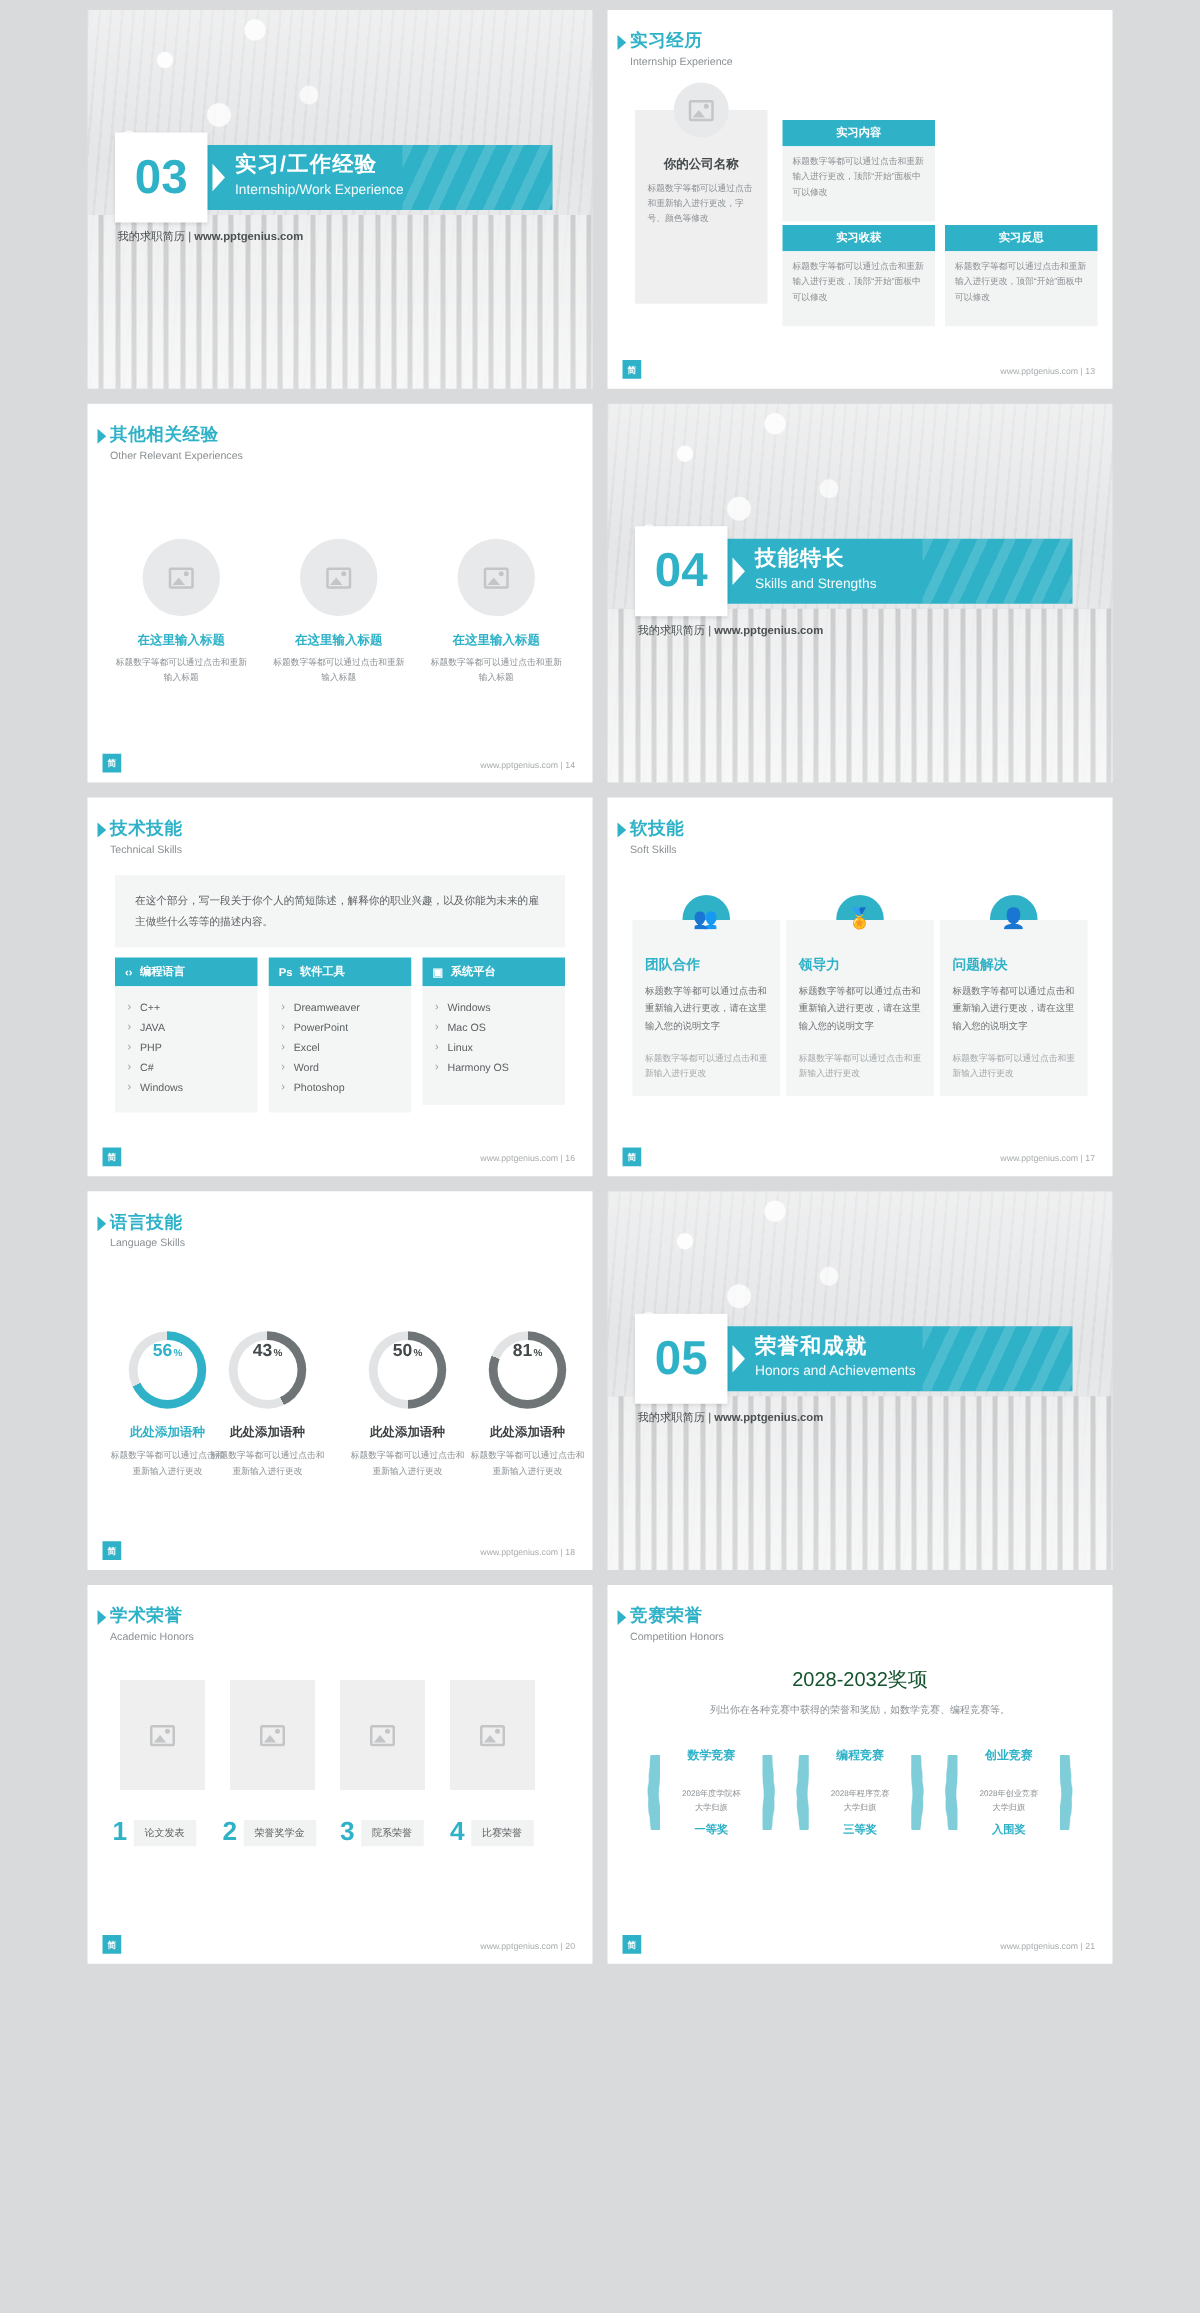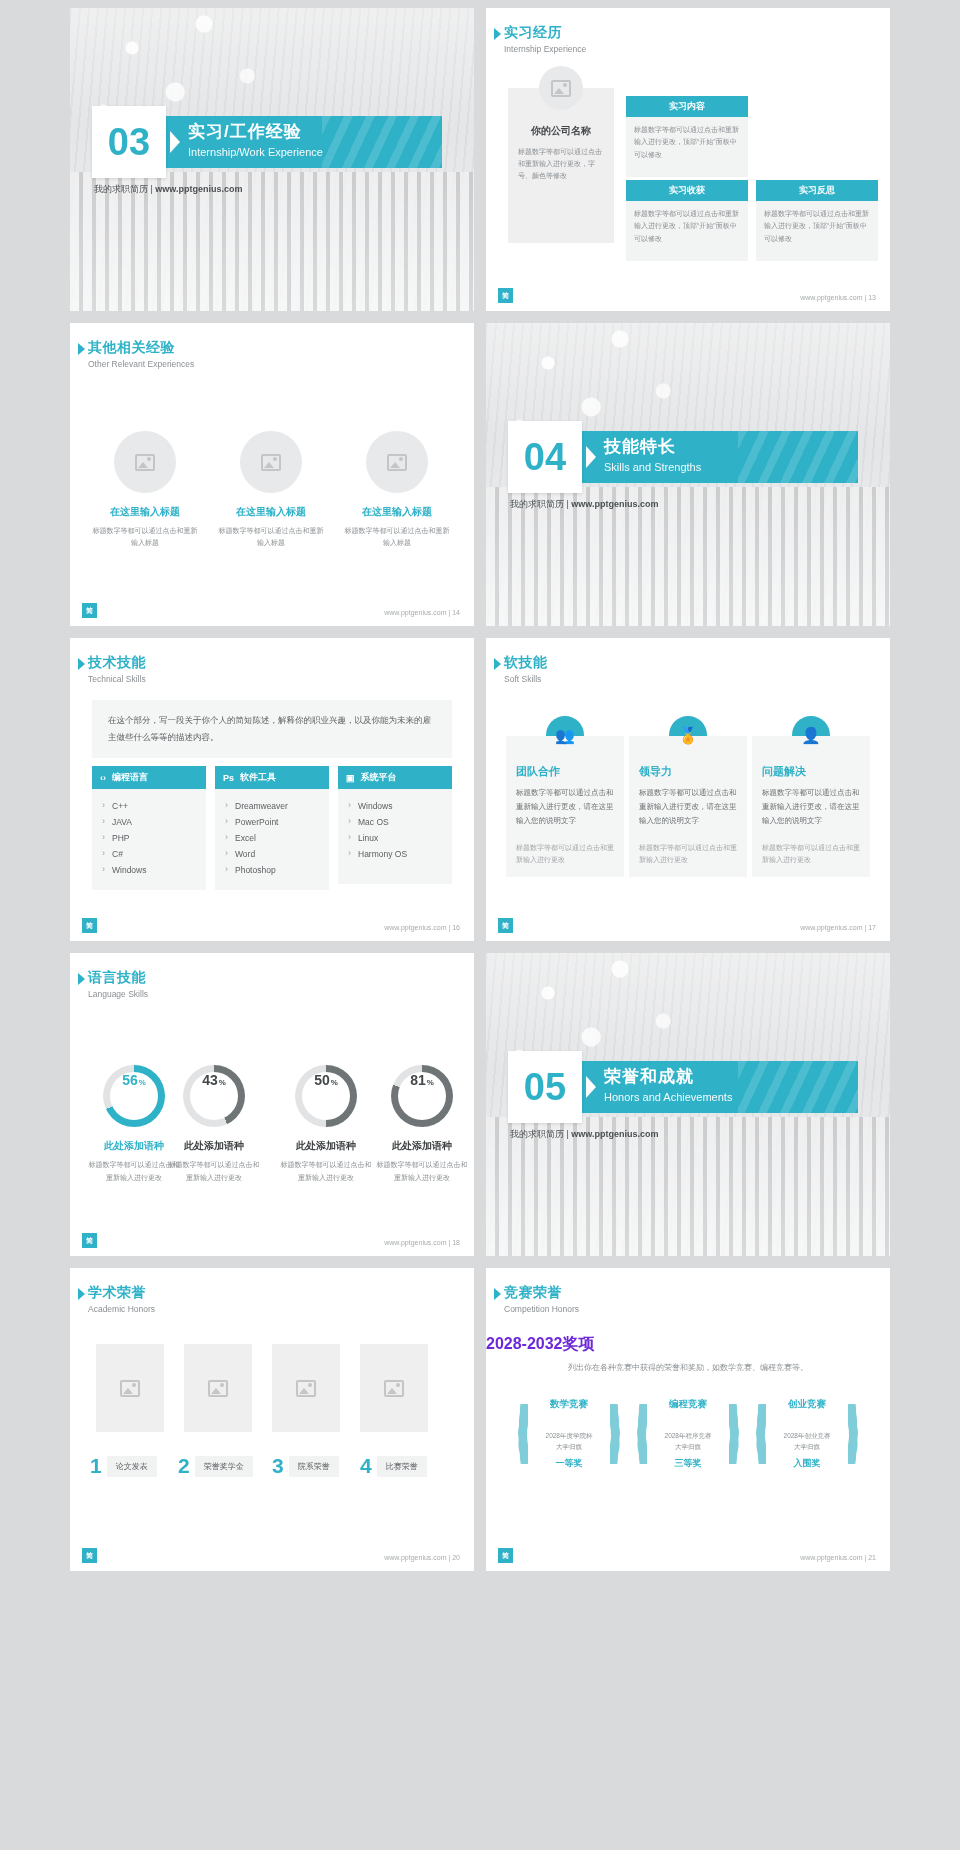--- a/index.html
+++ b/index.html
@@ -255,22 +255,22 @@
   .s20-card { position: absolute; width: 68px; height: 88px; background: #efeff0; top: 76px;
     display:flex; align-items:center; justify-content:center; }
   .s20-row { position: absolute; top: 186px; display: flex; align-items: center; gap: 5px; }
   .s20-row .n { font-size: 21px; font-weight: bold; color: #2fb2c8; }
   .s20-row .lb {
     background: #f1f2f2; font-size: 8px; color: #5c6163;
     padding: 5px 9px;
   }
 
   
-  .s21-title { position: absolute; top: 66px; left: 0; right: 0; 
-    font-size: 16px; font-weight: bold; color: #6d28d9; }
+  .s21-title { position: absolute; top: 66px; left: 0; right: 0; text-align: center;
+    font-size: 16px; font-weight: normal; color: #14532d; }
   .s21-sub { position: absolute; top: 94px; left: 0; right: 0; text-align: center;
     font-size: 8px; color: #8b9093; }
   .s21-item { position: absolute; top: 130px; width: 110px; text-align: center; }
   .s21-item .t { color: #2fb2c8; font-size: 9.5px; font-weight: bold; margin-bottom: 19px; }
   .s21-item .d { font-size: 6.5px; color: #8b9093; line-height: 1.7; }
   .s21-item .p { font-size: 9px; color: #2fb2c8; font-weight: bold; margin-top: 5px; }
   .laurel-l, .laurel-r {
     position: absolute; top: 6px; width: 18px; height: 60px;
     background:
       radial-gradient(ellipse at 80% 12%, #7fcdd9 0 4px, transparent 5px),

